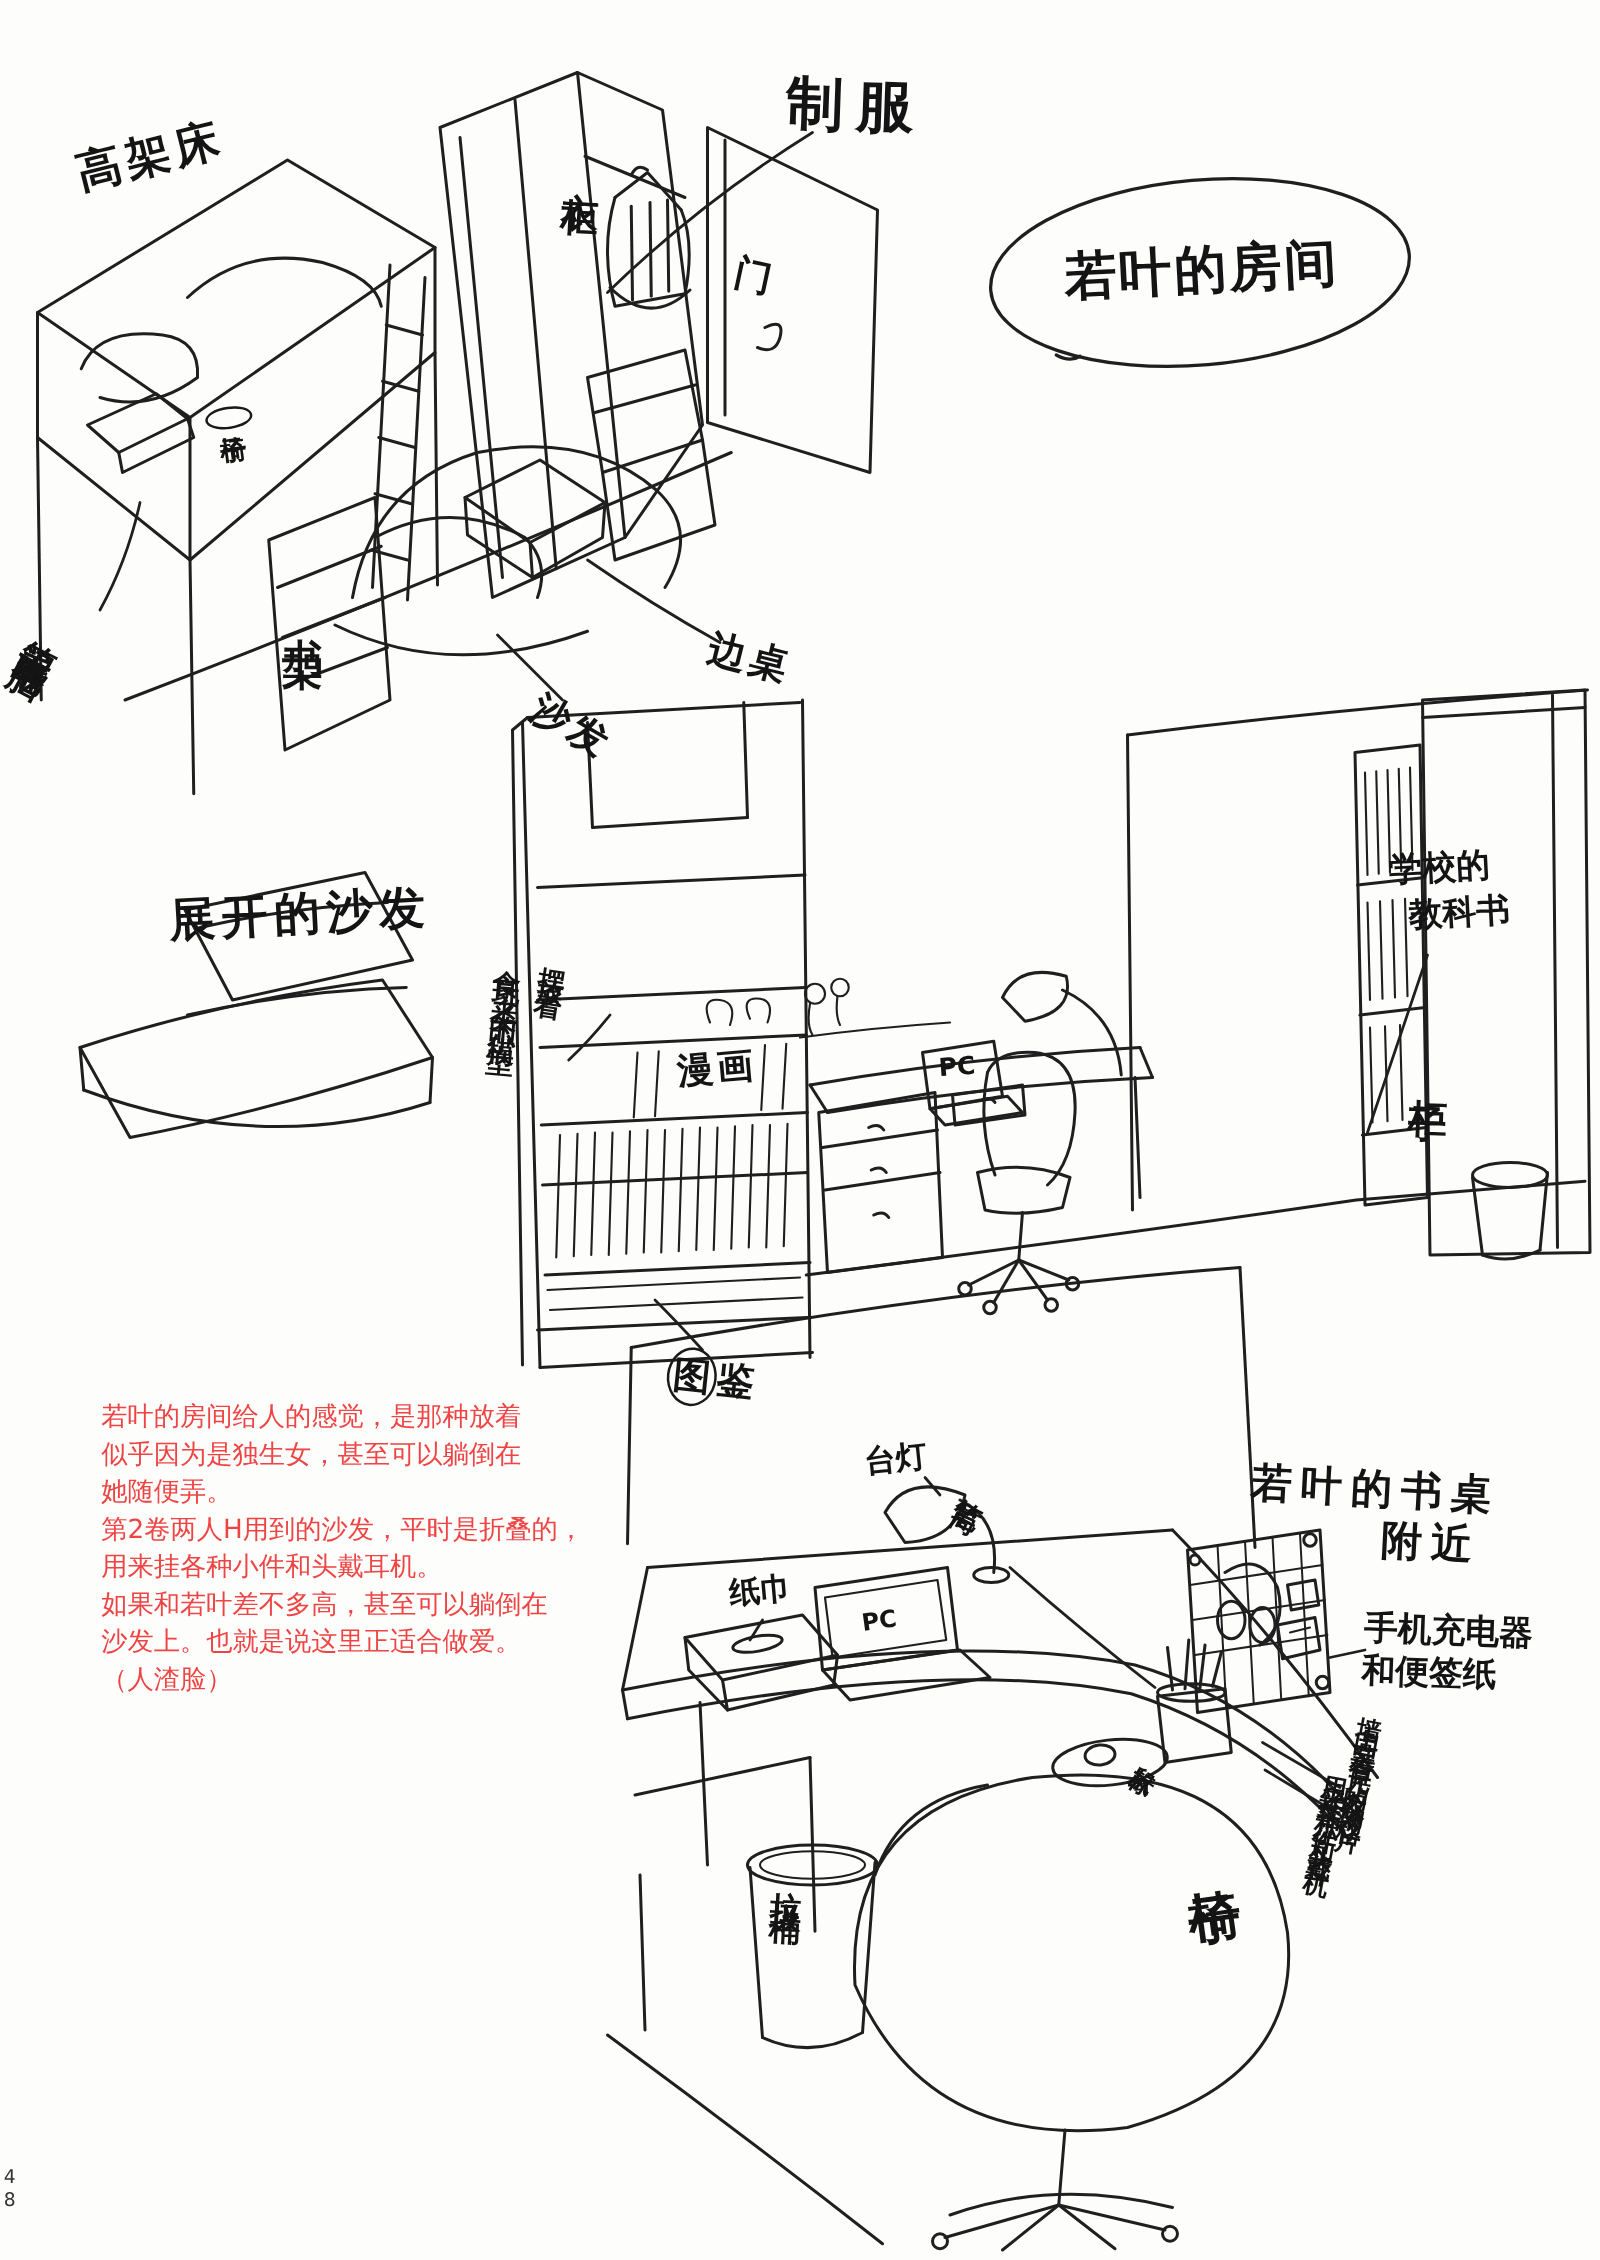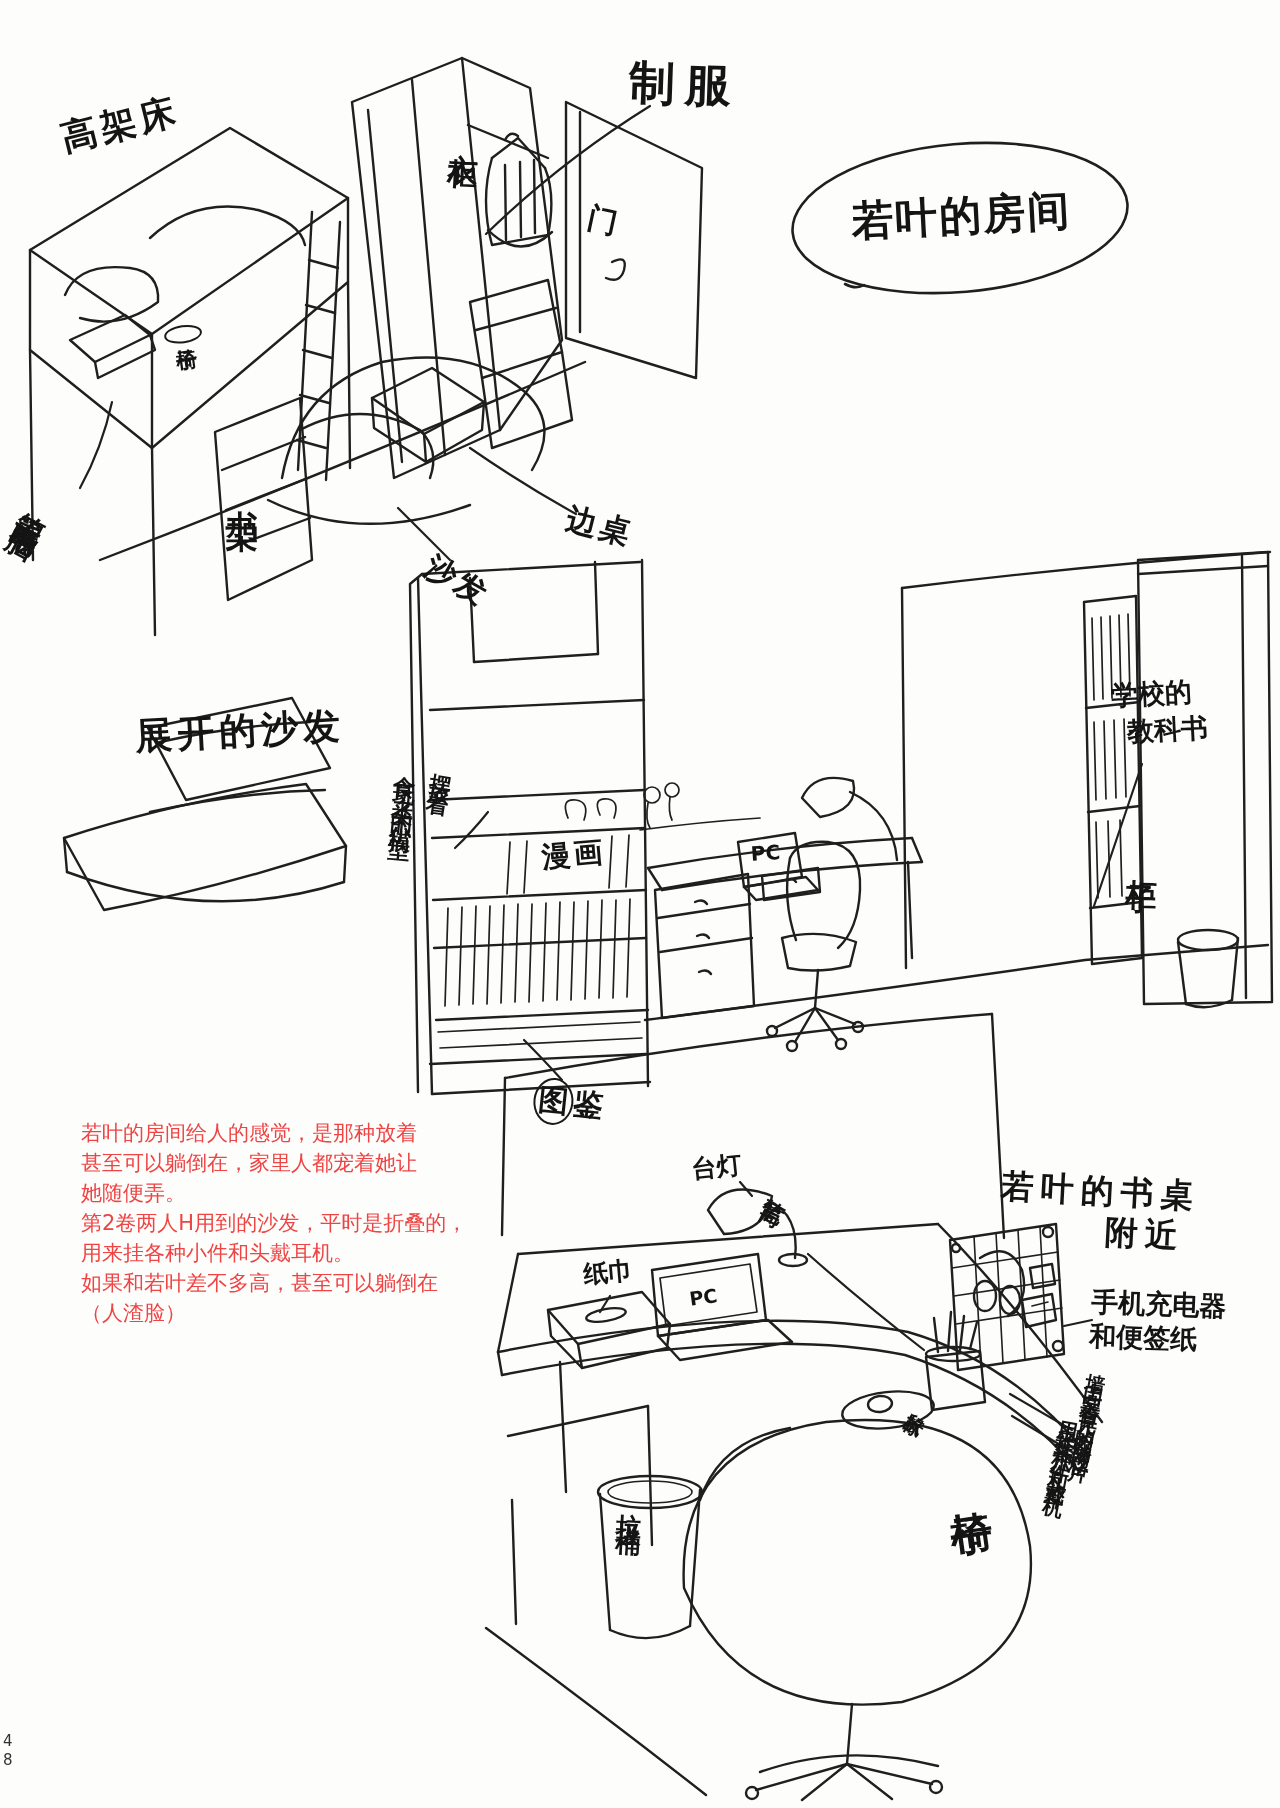--- a/index.html
+++ b/index.html
@@ -351,25 +351,26 @@
 <div class="lbl v" id="l-note2">食玩之类的小模型</div>
 <div class="lbl" id="l-manga">漫画</div>
 <div class="lbl" id="l-pcmid">PC</div>
 <div class="lbl" id="l-tb1">学校的</div>
 <div class="lbl" id="l-tb2">教科书</div>
 <div class="lbl v" id="l-cabinet">柜子</div>
 <div class="lbl" id="l-catalog"><span class="circ">图</span><span>鉴</span></div>
 
 <div id="para">
   <div>若叶的房间给人的感觉，是那种放着</div>
-  <div>甚至可以躺倒在，家里人都宠着她让</div>
+  <div>似乎因为是独生女，甚至可以躺倒在</div>
   <div>她随便弄。</div>
   <div>第2卷两人H用到的沙发，平时是折叠的，</div>
   <div>用来挂各种小件和头戴耳机。</div>
   <div>如果和若叶差不多高，甚至可以躺倒在</div>
+  <div>沙发上。也就是说这里正适合做爱。</div>
   <div>（人渣脸）</div>
 </div>
 
 <div class="lbl" id="l-head1">若叶的书桌</div>
 <div class="lbl" id="l-head2">附近</div>
 <div class="lbl" id="l-lamp">台灯</div>
 <div class="lbl v" id="l-pen">笔筒</div>
 <div class="lbl" id="l-tissue">纸巾</div>
 <div class="lbl" id="l-pcbot">PC</div>
 <div class="lbl v" id="l-mouse">鼠标</div>

